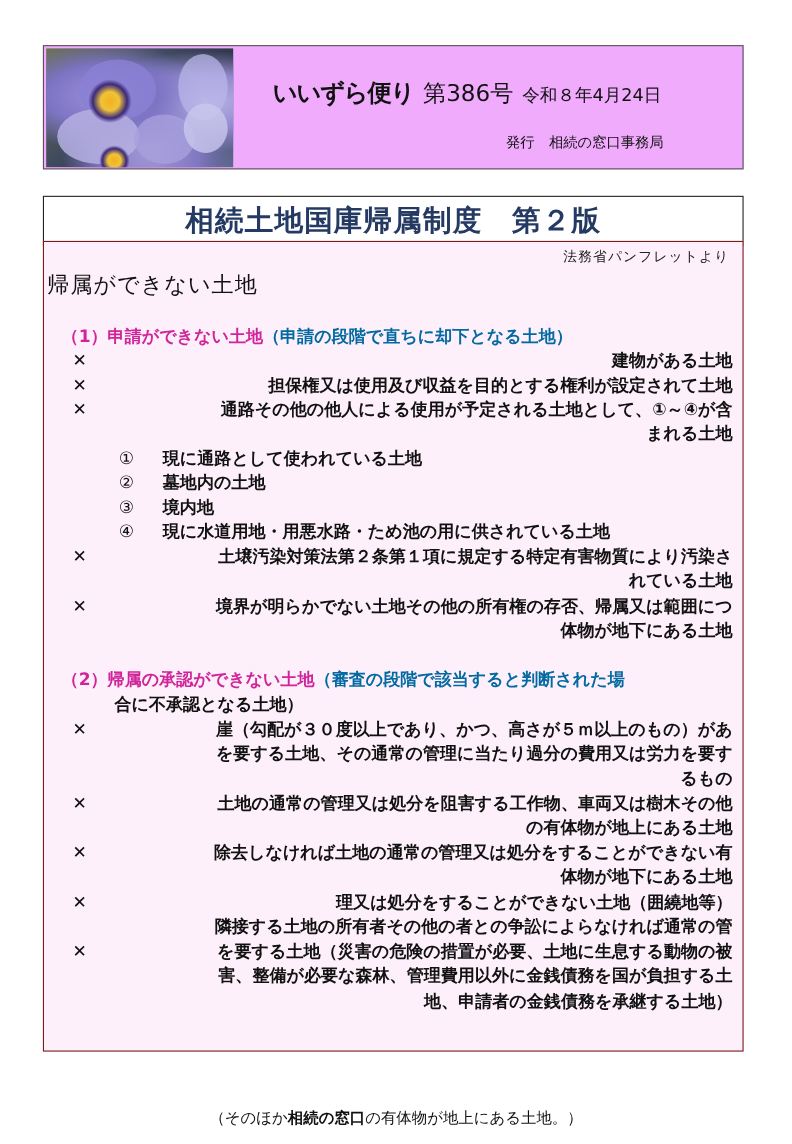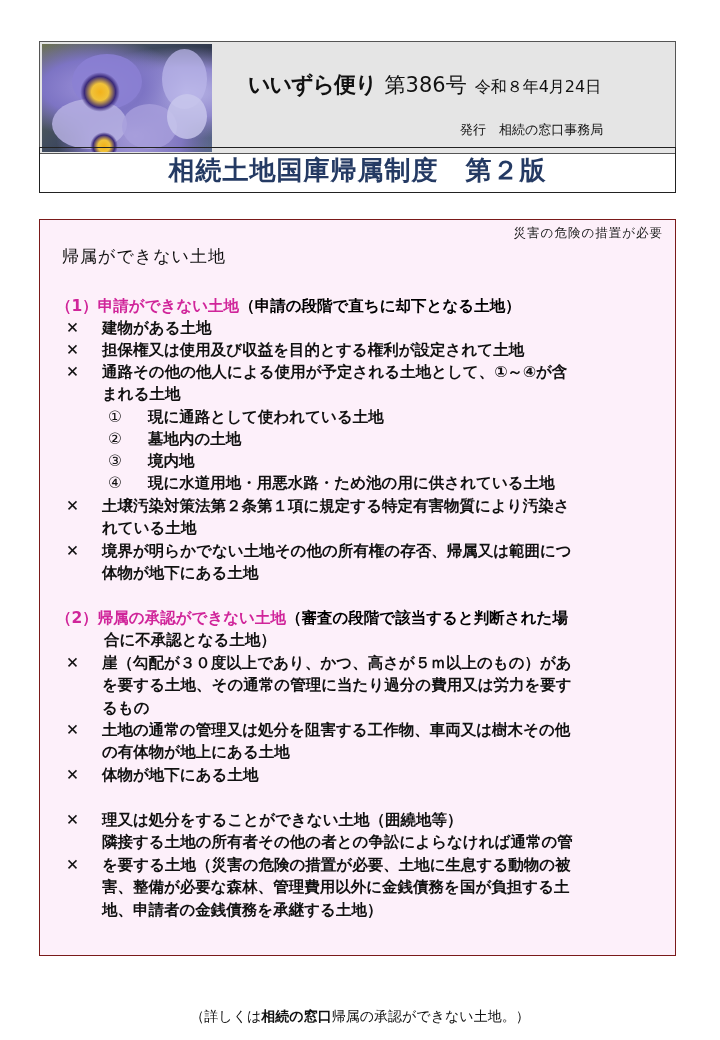--- a/index.html
+++ b/index.html
@@ -1,50 +1,50 @@
 <!DOCTYPE html>
 <html><head>
 <meta charset="utf-8">
 <style>
   html, body { margin: 0; padding: 0; background: #ffffff; }
   body { width: 720px; height: 1040px; position: relative; overflow: hidden;
          font-family: "DejaVu Sans", "Liberation Sans", sans-serif; color: #111; }
 
   .header { position: absolute; left: 39px; top: 41px; width: 637px; height: 113px;
-            border: 1px solid #555; box-sizing: border-box; background: #e5e5e5; }
+            border: 1px solid #555; box-sizing: border-box; background: #f0abfc; }
   .photo { position: absolute; left: 2px; top: 2px; width: 170px; height: 108px; overflow: hidden;
            background: radial-gradient(ellipse at 30% 40%, #9a8fd8 0%, #7d74c4 30%, transparent 55%),
                        radial-gradient(ellipse at 85% 45%, #b8b4e6 0%, #8f88cc 30%, transparent 55%),
                        radial-gradient(ellipse at 55% 85%, #a49ad8 0%, #8077c0 35%, transparent 60%),
                        linear-gradient(135deg, #6d7350 0%, #3f4a5e 40%, #2b3245 70%, #5a6b8a 100%); }
   .photo .petal { position: absolute; border-radius: 50%; }
   .photo .center { position: absolute; border-radius: 50%; background: radial-gradient(circle, #f2b21a 0%, #f0c23a 30%, #3b2a7a 55%, transparent 70%); }
   .title-line { position: absolute; left: 208px; top: 28px; white-space: nowrap; }
   .brand { font-size: 22px; font-weight: bold; letter-spacing: -1px; }
   .issue { font-size: 21px; margin-left: 8px; }
   .date { font-size: 16px; margin-left: 8px; }
   .publisher { position: absolute; left: 420px; top: 79px; font-size: 13px; white-space: nowrap; }
 
-  .main-title { position: absolute; left: 39px; top: 147px; width: 637px; height: 46px;
+  .main-title { position: absolute; left: 39px; top: 178px; width: 637px; height: 46px;
                 border: 1px solid #222; box-sizing: border-box; text-align: center;
                 font-size: 26px; font-weight: bold; color: #243a63; line-height: 44px; letter-spacing: 1px; }
 
   .content { position: absolute; left: 39px; top: 219px; width: 637px; height: 737px;
              border: 1px solid #7a1a1a; box-sizing: border-box; background: #fdf0fa; }
   .source { position: absolute; right: 12px; top: 5px; font-size: 12.5px; color: #222; letter-spacing: 1px; }
-  .lead { position: absolute; left: 22px; top: 25px; font-size: 17px; letter-spacing: 1px; }
+  .lead { position: absolute; left: 3px; top: 25px; font-size: 20px; letter-spacing: 1px; }
 
   .sec-head { position: absolute; left: 16px; font-size: 15.5px; line-height: 22px; white-space: nowrap; }
   .sec-num, .sec-title { color: #d0259a; font-weight: bold; }
-  .sec-desc { color: #000000; font-weight: bold; }
+  .sec-desc { color: #0369a1; font-weight: bold; }
   .sec-desc-cont { position: absolute; left: 64px; font-size: 15.5px; font-weight: bold; line-height: 22px; }
 
   .row { position: absolute; left: 26px; font-size: 15.5px; line-height: 22.3px; font-weight: bold; width: 600px; }
   .row .x { position: absolute; left: 0; top: 0; width: 20px; font-weight: bold; }
-  .row .txt { display: block; margin-left: 36px; }
+  .row .txt { display: block; margin-left: 36px; text-align: right; }
   .sub { position: absolute; left: 68px; font-size: 15.5px; line-height: 22.3px; font-weight: bold; white-space: nowrap; }
   .sub .num { display: inline-block; width: 40px; font-weight: normal; }
 
   .footer { position: absolute; left: 0; width: 720px; top: 1008px; text-align: center; font-size: 14px; }
   .footer .strong { font-weight: bold; }
 </style>
 </head>
 <body>
 
 <div class="header">
@@ -59,21 +59,21 @@
   </div>
   <div class="title-line">
     <span class="brand">いいずら便り</span><span class="issue">第386号</span><span class="date">令和８年4月24日</span>
   </div>
   <div class="publisher">発行　相続の窓口事務局</div>
 </div>
 
 <div class="main-title">相続土地国庫帰属制度　第２版</div>
 
 <div class="content">
-  <div class="source">災害の危険の措置が必要</div>
+  <div class="source">法務省パンフレットより</div>
   <div class="lead">帰属ができない土地</div>
 
   <div class="sec-head" style="top:75px;">
     <span class="sec-num">（1）</span><span class="sec-title">申請ができない土地</span><span class="sec-desc">（申請の段階で直ちに却下となる土地）</span>
   </div>
 
   <div class="row" style="top:97px;">
     <span class="x">✕</span>
     <span class="txt">建物がある土地</span>
   </div>
@@ -122,30 +122,31 @@
     <span class="txt">を要する土地、その通常の管理に当たり過分の費用又は労力を要す</span>
     <span class="txt">るもの</span>
   </div>
   <div class="row" style="top:499px;">
     <span class="x">✕</span>
     <span class="txt">土地の通常の管理又は処分を阻害する工作物、車両又は樹木その他</span>
     <span class="txt">の有体物が地上にある土地</span>
   </div>
   <div class="row" style="top:544px;">
     <span class="x">✕</span>
+    <span class="txt">除去しなければ土地の通常の管理又は処分をすることができない有</span>
     <span class="txt">体物が地下にある土地</span>
   </div>
   <div class="row" style="top:589px;">
     <span class="x">✕</span>
     <span class="txt">理又は処分をすることができない土地（囲繞地等）</span>
     <span class="txt">隣接する土地の所有者その他の者との争訟によらなければ通常の管</span>
   </div>
   <div class="row" style="top:634px;">
     <span class="x">✕</span>
     <span class="txt">を要する土地（災害の危険の措置が必要、土地に生息する動物の被</span>
     <span class="txt">害、整備が必要な森林、管理費用以外に金銭債務を国が負担する土</span>
     <span class="txt">地、申請者の金銭債務を承継する土地）</span>
   </div>
 </div>
 
 <div class="footer">
-  <span>（詳しくは</span><span class="strong">相続の窓口</span><span>帰属の承認ができない土地。）</span>
+  <span>（そのほか</span><span class="strong">相続の窓口</span><span>の有体物が地上にある土地。）</span>
 </div>
 
 </body></html>

